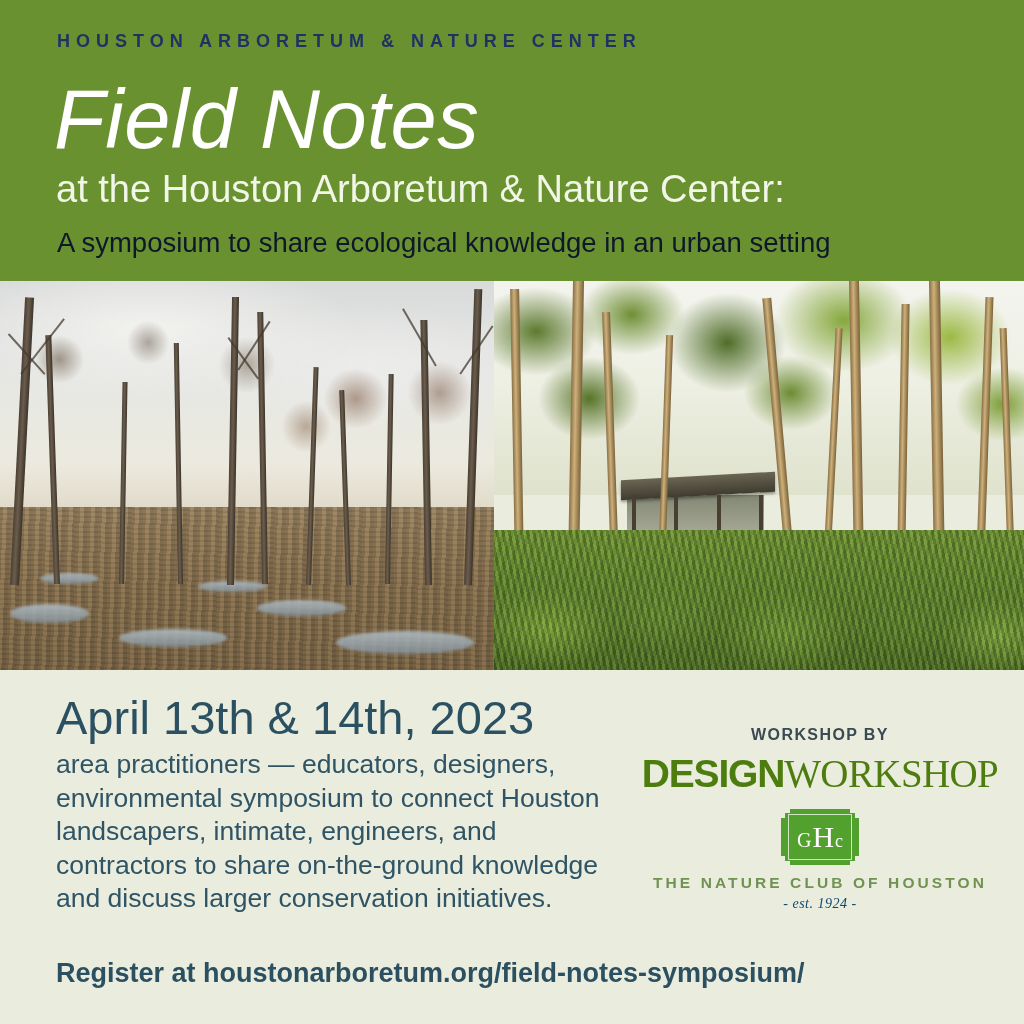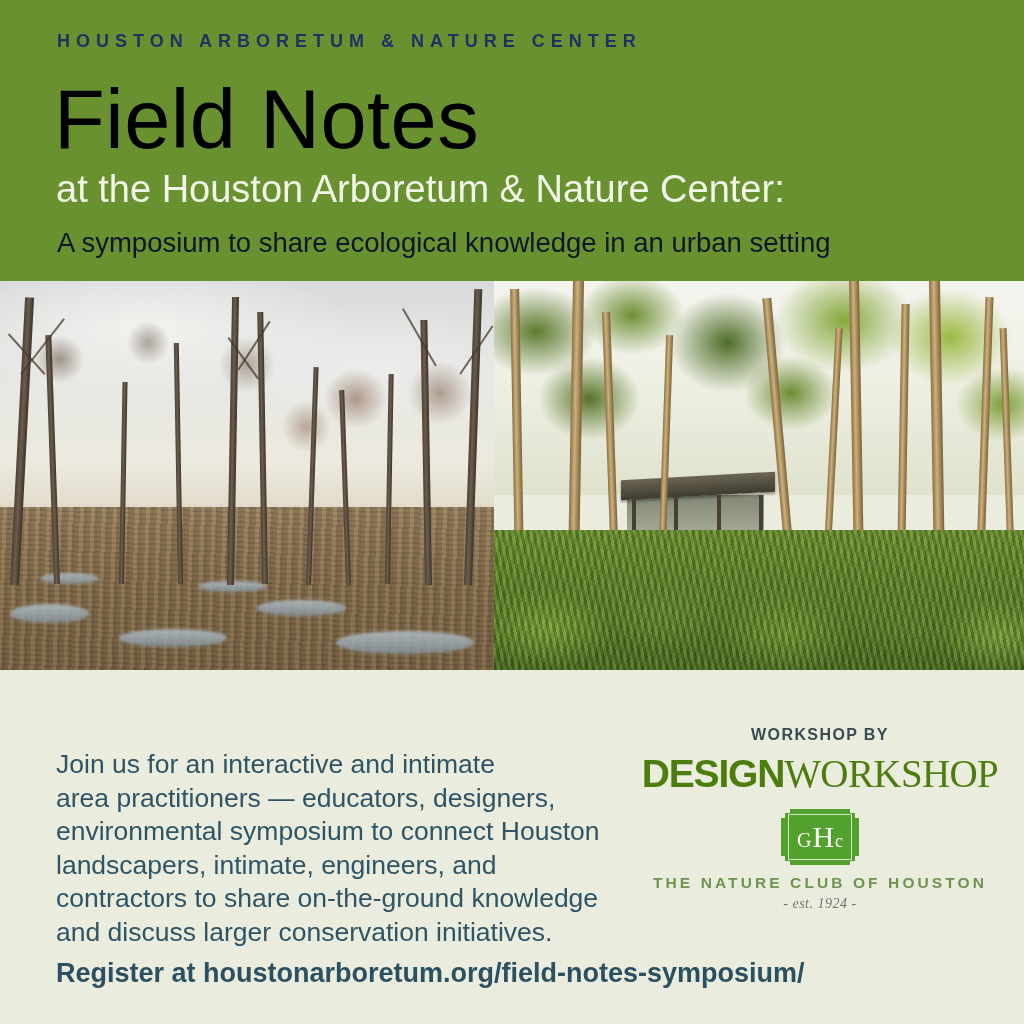--- a/index.html
+++ b/index.html
@@ -36,23 +36,24 @@
     white-space: nowrap;
   }
   .title-main {
     position: absolute;
     left: 54px;
     top: 73px;
     font-size: 83px;
     line-height: 94px;
     font-weight: 200;
     letter-spacing: 0.5px;
-    color: #000000;
+    color: #ffffff;
     white-space: nowrap;
     font-stretch: condensed;
+    font-style: italic;
   }
   .title-sub1 {
     position: absolute;
     left: 56px;
     top: 166px;
     font-size: 38px;
     line-height: 46px;
     font-weight: 300;
     letter-spacing: 0px;
     color: #f2f6e8;
@@ -319,21 +320,21 @@
     letter-spacing: 3.1px;
     color: #6f9350;
     white-space: nowrap;
   }
   .ghc-est {
     margin-top: 4px;
     font-family: "Liberation Serif", serif;
     font-style: italic;
     font-size: 14px;
     letter-spacing: 0.5px;
-    color: #737373;
+    color: #0c4a6e;
     white-space: nowrap;
   }
 </style>
 </head>
 <body>
 
 <div id="poster">
 
   <div class="header-band">
     <div class="org-line">HOUSTON ARBORETUM &amp; NATURE CENTER</div>
@@ -398,23 +399,23 @@
       <div class="pine" style="left:83%; width:11px; height:80%; transform:rotate(-1deg);"></div>
       <div class="pine" style="left:91%; width:8px;  height:70%; transform:rotate(2deg);"></div>
       <div class="pine" style="left:97%; width:7px;  height:62%; transform:rotate(-2deg);"></div>
 
       <div class="understory"></div>
     </div>
   </div>
 
   <div class="bottom-panel"></div>
 
+  <div class="event-date">April 13th &amp; 14th, 2023</div>
 
   <div class="event-body">
-    <div>Join us for an interactive and intimate</div>
     <div>area practitioners —  educators, designers,</div>
     <div>environmental symposium to connect Houston</div>
     <div>landscapers, intimate, engineers, and</div>
     <div>contractors to share on-the-ground knowledge</div>
     <div>and discuss larger conservation initiatives.</div>
   </div>
 
   <div class="register-line">Register at houstonarboretum.org/field-notes-symposium/</div>
 
   <div class="sponsor-block">

